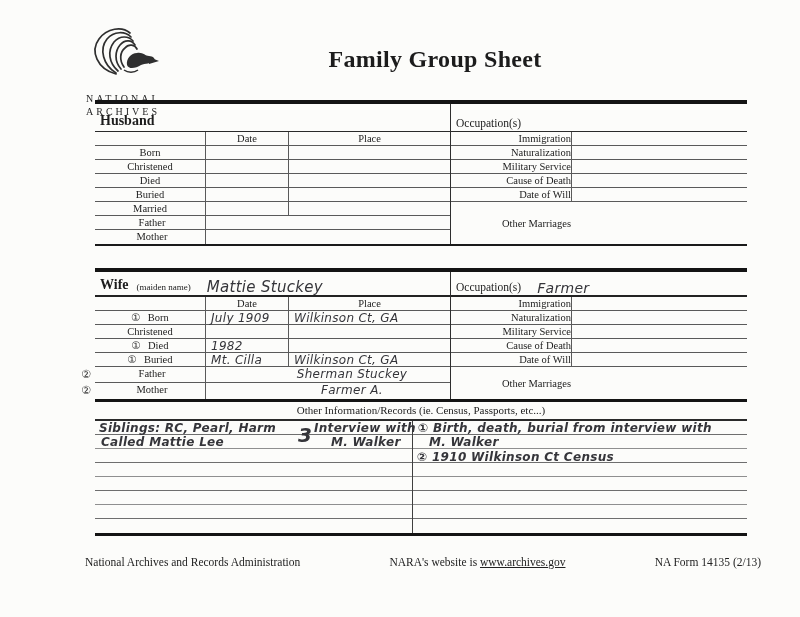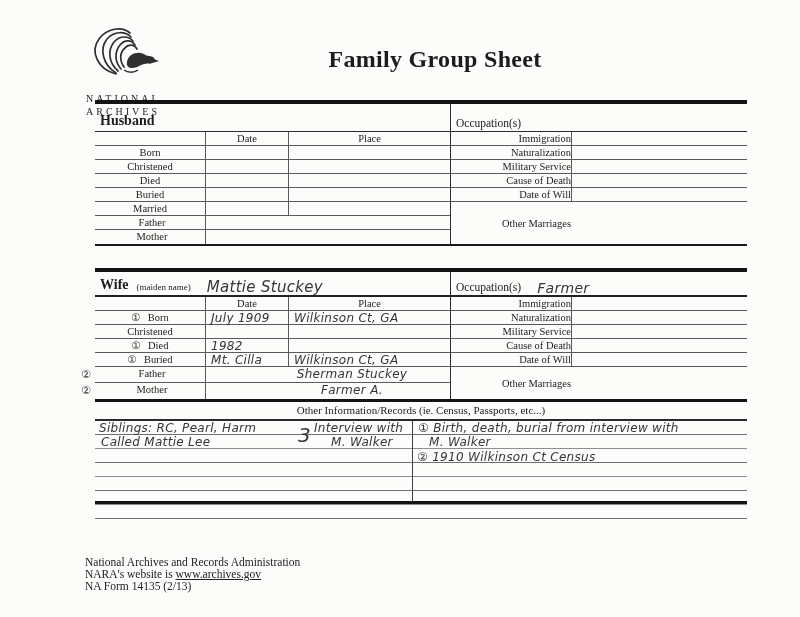--- a/index.html
+++ b/index.html
@@ -55,30 +55,30 @@
   .wife .fm { height:16px; }
   .maiden { font-size:9px; margin-left:8px; padding-bottom:1px; }
   .wname { font-size:15px; margin-left:16px; margin-bottom:-3px; }
   .occ-val { font-size:14px; margin-left:16px; margin-bottom:-3px; }
   .cellhw { padding-left:5px; line-height:14px; display:block; }
   .fm-val .hw { padding-left:48px; line-height:15px; display:block; }
   
   .oi { top:402px; border-top:none; border-bottom:3px solid #141414; }
   .oi-head { height:17px; line-height:17px; text-align:center; font-size:11px;
              border-bottom:2px solid #2a2a2a; }
-  .oi-body { position:relative; height:80px; }
+  .oi-body { position:relative; height:112px;font-weight:bold; }
   .oi-row { height:14px; box-sizing:border-box; border-bottom:1px solid #6e6e6e; }
   .oi-row:nth-child(even) { border-bottom-color:#8f8f8f; }
   .oi-row.lastrow { border-bottom:none; }
   .oi-div { position:absolute; left:317px; top:0; bottom:0; width:1px; background:#3f3f3f; }
   .oi-hw { position:absolute; line-height:14px; font-size:12px; }
   .big3 { font-size:20px; line-height:26px; }
   
   .footer { position:absolute; left:85px; top:556px; width:676px;
-            display:flex; justify-content:space-between; font-size:11.5px; color:#222;flex-direction:column; }
+            display:flex; justify-content:space-between; font-size:11.5px; color:#222; }
   .ul { text-decoration:underline; }
 </style>
 </head>
 <body>
 
 <div class="page">
 
   <div class="logo">
     <svg width="78" height="54" viewBox="0 0 78 54">
       <g stroke="#2f2f2f" stroke-width="1.7" fill="none" stroke-linecap="round">

